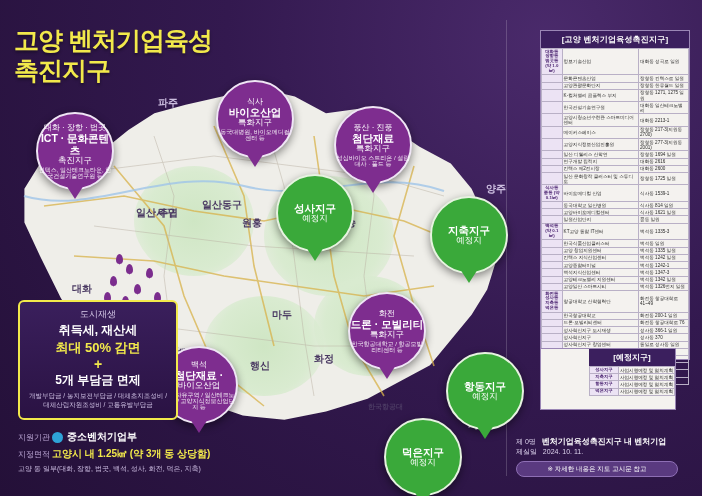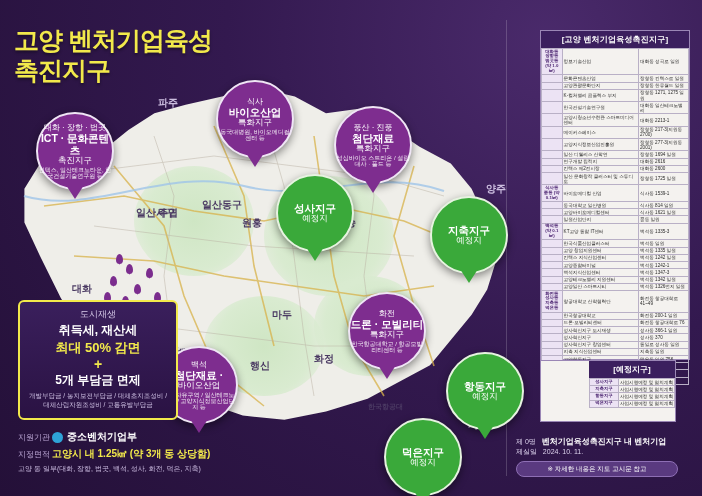--- a/index.html
+++ b/index.html
@@ -110,21 +110,21 @@
   .panel-head{
     background:#3b1f5e;color:#fff;font-size:8px;font-weight:bold;text-align:center;
     padding:3px 0;letter-spacing:.2px;
   }
   table.ptab{border-collapse:collapse;width:100%;font-size:4.6px;color:#2b2b2b;}
   table.ptab td{border:.5px solid #b9b0c6;padding:.6px 1px;line-height:1.1;}
   td.grp{background:#ece3f4;font-weight:bold;text-align:center;width:14px;color:#4a2370;font-size:4.4px;}
   td.nm{width:52%;}
   td.ad{width:34%;}
   .panel2{
-    position:absolute;left:540px;top:360px;width:136px;height:62px;
+    position:absolute;left:540px;top:348px;width:136px;height:62px;
     background:#f4f2ef;border:1px solid #9a86b5;box-sizing:border-box;padding-left:48px;
   }
   .panel2-head{
     background:#3b1f5e;color:#fff;font-size:8px;font-weight:bold;text-align:center;padding:3px 0;
   }
   
   .br{
     position:absolute;left:516px;top:436px;width:176px;color:#ded4ee;font-size:7px;
   }
   .br .t1{font-size:8px;font-weight:bold;color:#fff;}

